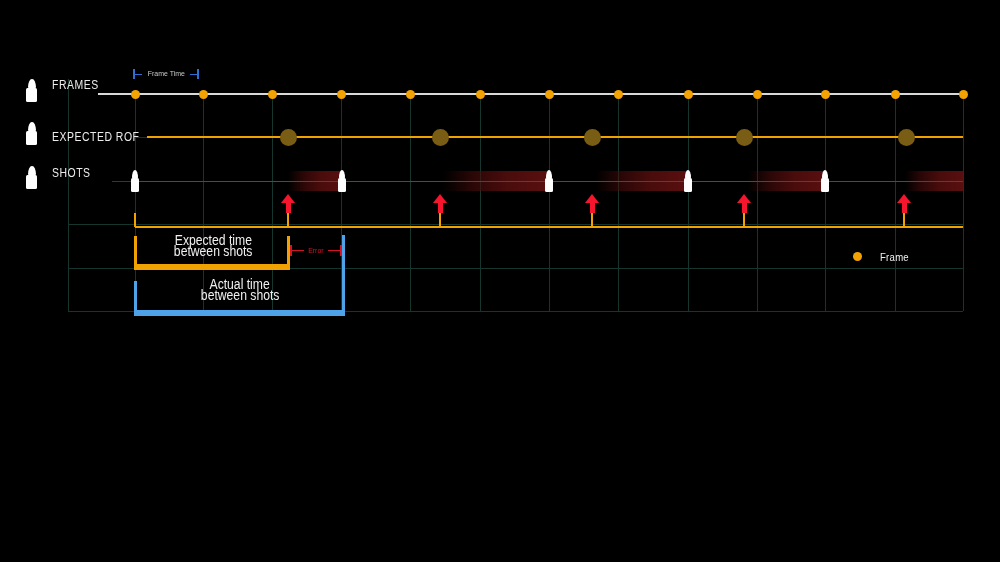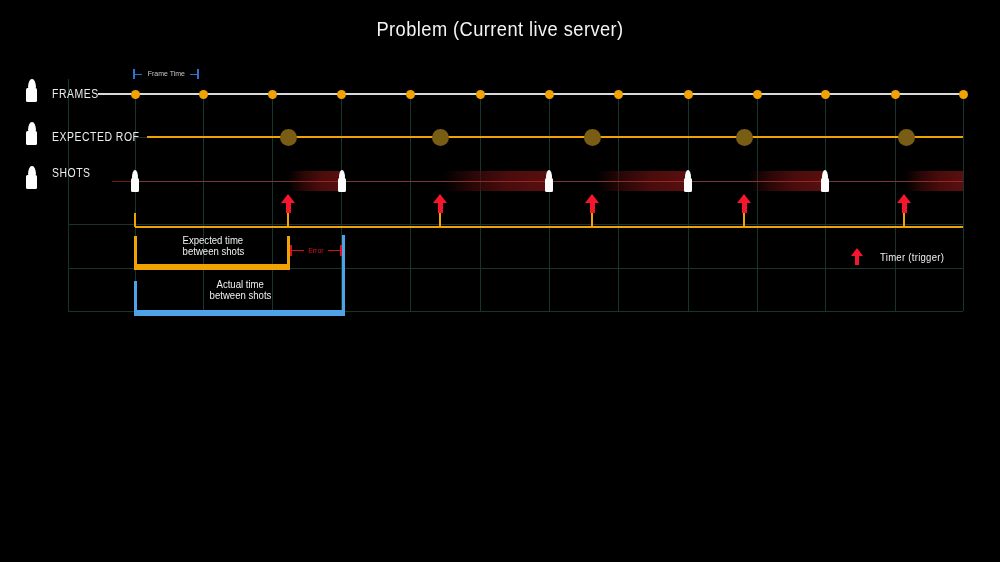--- a/index.html
+++ b/index.html
@@ -54,37 +54,34 @@
   .measure .txt{font-size:8px;padding:0 3px;white-space:nowrap;line-height:10px;}
   .measure.ft .bar,.measure.ft .line{background:var(--c-ftblue);}
   .measure.ft .txt{color:#c9c9c9;}
   .measure.err .bar,.measure.err .line{background:var(--c-error);}
   .measure.err .txt{color:var(--c-error);}
 
   .bracket{position:absolute;z-index:5;}
   .bracket.orange{background:var(--c-amber);}
   .bracket.blue{background:var(--c-blue);}
 
-  .anno-text{position:absolute;text-align:center;color:#f0f0f0;font-size:11px;line-height:11px;z-index:6;}
+  .anno-text{position:absolute;text-align:center;color:#f0f0f0;font-size:14px;line-height:11px;z-index:6;}
   .anno-text .cond{transform-origin:center center;}
 
   .legend{position:absolute;left:848px;top:243px;z-index:6;}
   .legend-row{display:flex;align-items:center;height:27px;}
   .legend-icon{width:18px;display:flex;justify-content:center;align-items:center;margin-right:14px;}
   .legend-label{color:#efefef;font-size:11px;letter-spacing:0.3px;}
   .legend .bullet,.legend .arrow{position:static;}
 </style>
 </head>
 <body>
 
 <div class="stage" style="--c-frame-dot: #f2a202; --c-rof-circle: #7a5d14; --c-frames-line: #d9d9d9; --c-rof-line: #f0a202; --c-shots-line: rgba(220,60,60,0.5); --c-arrow: #f5152c; --c-amber: #f0a202; --c-blue: #4da2e8; --c-error: #d41328; --c-ftblue: #2f6fd0; --c-grid: #15352e;">
 
-  <div class="title">
-    <span class="cond center">Problem (Current live server)</span>
-  </div>
 
   <div id="grid">
       <div class="gv" style="left: 68px; top: 79px; height: 232px;"></div>
       <div class="gv" style="left: 135px; top: 96px; height: 215px;"></div>
       <div class="gv" style="left: 203px; top: 96px; height: 215px;"></div>
       <div class="gv" style="left: 272px; top: 96px; height: 215px;"></div>
       <div class="gv" style="left: 341px; top: 96px; height: 215px;"></div>
       <div class="gv" style="left: 410px; top: 96px; height: 215px;"></div>
       <div class="gv" style="left: 480px; top: 96px; height: 215px;"></div>
       <div class="gv" style="left: 549px; top: 96px; height: 215px;"></div>
@@ -183,21 +180,21 @@
     </div>
   <div class="bullet big" style="left:26px;top:122px;">
       <div class="tip"></div>
       <div class="body"></div>
     </div>
   <div class="bullet big" style="left:26px;top:166px;">
       <div class="tip"></div>
       <div class="body"></div>
     </div>
 
-  <div class="rowlabel" style="top:87px;">
+  <div class="rowlabel" style="top:78px;">
     <span class="cond">FRAMES</span>
   </div>
   <div class="rowlabel" style="top:130px;">
     <span class="cond">EXPECTED ROF</span>
   </div>
   <div class="rowlabel" style="top:166px;">
     <span class="cond">SHOTS</span>
   </div>
 
   <div class="measure ft" style="left:133px;top:69px;width:66px;height:10px;">
@@ -228,22 +225,19 @@
   <div class="bracket blue" style="left:134px;top:310px;width:211px;height:6px;"></div>
   <div class="bracket blue" style="left:342px;top:235px;width:3px;height:81px;"></div>
   <div class="anno-text" style="left:160px;top:279px;width:160px;">
     <div><span class="cond center">Actual time</span></div>
     <div><span class="cond center">between shots</span></div>
   </div>
 
   <div class="legend" id="legend">
       <div class="legend-row">
         <div class="legend-icon">
-          <div class="arrow small">
-            <div class="head"></div>
-            <div class="shaft"></div>
-          </div>
+          <div class="dot" style="width: 9px; height: 9px;"></div>
         </div>
-        <div class="legend-label"><span class="cond">Timer (trigger)</span></div>
+        <div class="legend-label"><span class="cond">Frame</span></div>
       </div>
     </div>
 
 </div>
 
 </body></html>

